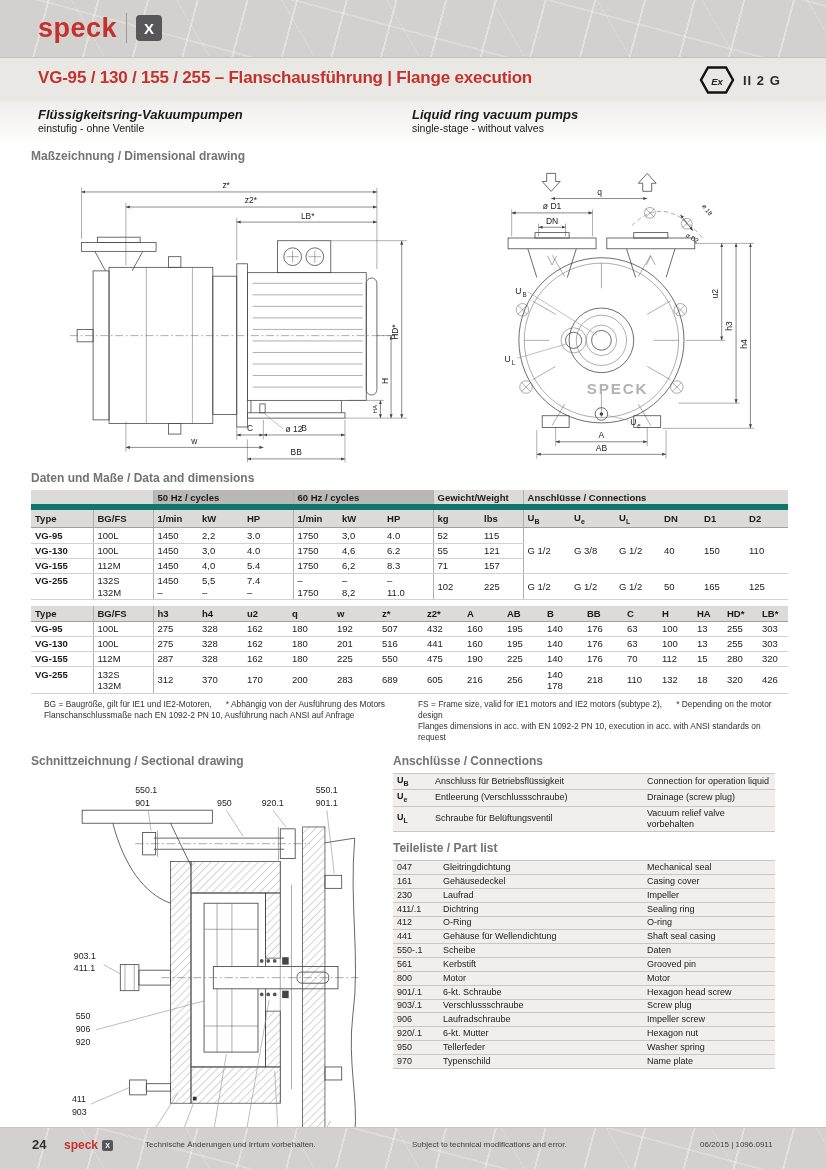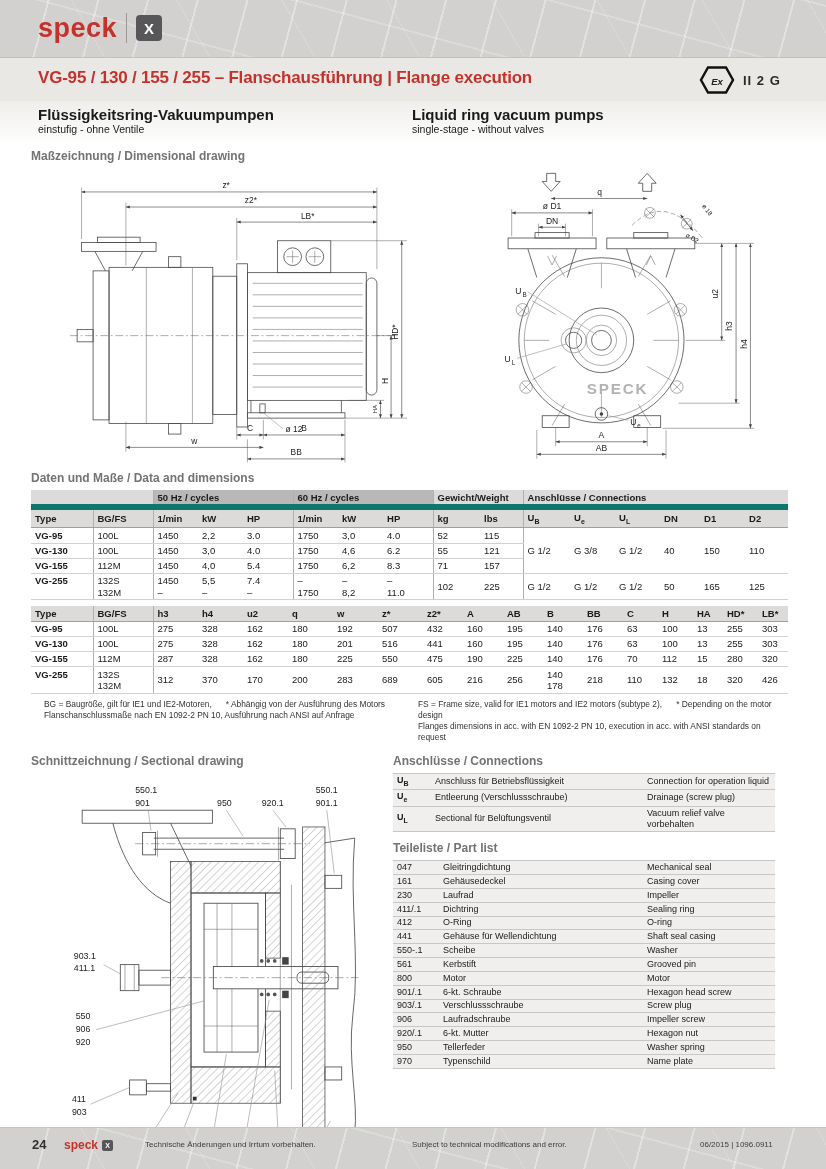--- a/index.html
+++ b/index.html
@@ -19,21 +19,21 @@
   .logo-box{width:26px;height:26px;border-radius:4px;background:#57575a;color:#fff;
             display:flex;align-items:center;justify-content:center;font-weight:bold;font-size:15px;}
   .title-bar{position:absolute;top:58px;left:0;right:0;height:43px;background:#e9e8e5;
              border-bottom:1px solid #d5d4d1;}
   .page-title{position:absolute;left:38px;top:10px;color:#c5322c;font-weight:bold;font-size:17px;letter-spacing:-.2px;}
   .ex-wrap{position:absolute;left:699px;top:7px;display:flex;align-items:center;gap:8px;}
   .ex-label{font-size:13px;font-weight:bold;color:#2a2a2a;letter-spacing:1px;}
   .subtitle{position:absolute;top:101px;left:0;right:0;height:40px;
             background:linear-gradient(#efeeec,#fdfdfc);}
   .sub-col{position:absolute;top:7px;font-size:10.5px;line-height:13px;}
-  .sub-col b{font-size:15px;}
+  .sub-col b{font-size:13px;font-style:italic;}
   .sub-de{left:38px;} .sub-en{left:412px;}
 
   
   .main{position:absolute;top:141px;left:0;right:0;bottom:41px;padding:6px 31px 0;}
   h2{font-size:12px;margin:2px 0 5px;font-weight:bold;color:#737373;}
   .drawings{display:flex;gap:6px;height:300px;margin-bottom:3px;}
 
   
   table{border-collapse:collapse;table-layout:fixed;width:757px;}
   th,td{font-size:9.5px;text-align:left;padding:1.5px 4px;white-space:pre-line;line-height:1.18;
@@ -646,21 +646,21 @@
                 <td>Anschluss für Betriebsflüssigkeit</td>
                 <td>Connection for operation liquid</td>
               </tr>
               <tr>
                 <td class="sym">U<sub>e</sub></td>
                 <td>Entleerung (Verschlussschraube)</td>
                 <td>Drainage (screw plug)</td>
               </tr>
               <tr>
                 <td class="sym">U<sub>L</sub></td>
-                <td>Sectional für Belüftungsventil</td>
+                <td>Schraube für Belüftungsventil</td>
                 <td>Vacuum relief valve vorbehalten</td>
               </tr>
             </tbody>
           </table>
         <h2 style="margin-top:9px;">Teileliste / Part list</h2>
         <table class="simple parts">
             <colgroup>
               <col style="width: 46px;">
               <col style="width: 204px;">
               <col style="width: 132px;">
@@ -692,21 +692,21 @@
                 <td>O-ring</td>
               </tr>
               <tr>
                 <td>441</td>
                 <td>Gehäuse für Wellendichtung</td>
                 <td>Shaft seal casing</td>
               </tr>
               <tr>
                 <td>550-.1</td>
                 <td>Scheibe</td>
-                <td>Washer</td>
+                <td>Daten</td>
               </tr>
               <tr>
                 <td>561</td>
                 <td>Kerbstift</td>
                 <td>Grooved pin</td>
               </tr>
               <tr>
                 <td>800</td>
                 <td>Motor</td>
                 <td>Motor</td>

